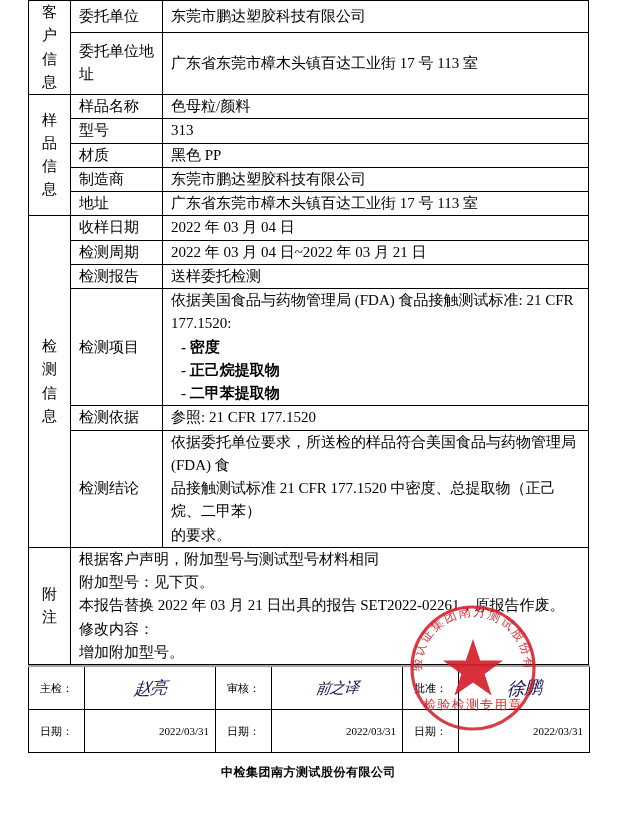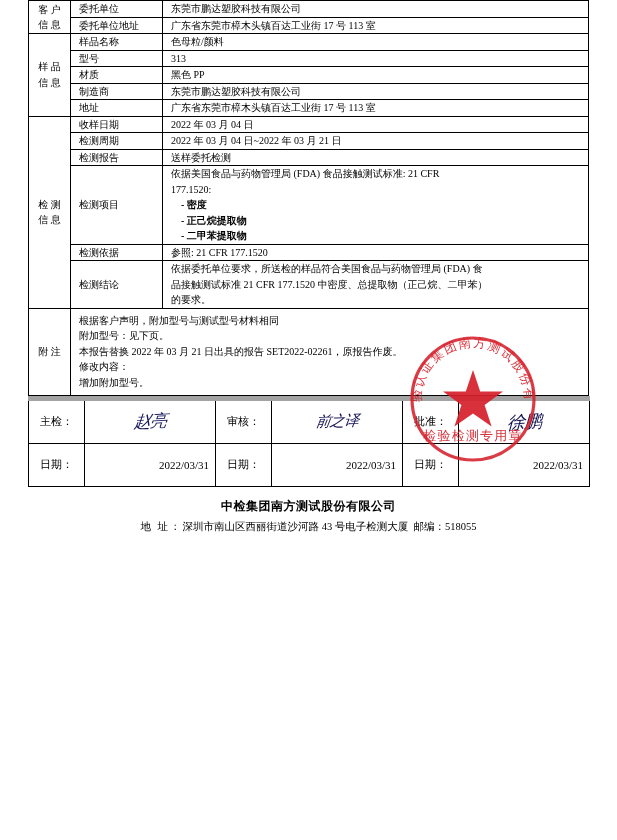--- a/index.html
+++ b/index.html
@@ -66,21 +66,21 @@
   table.main {
     border-collapse: collapse;
     width: 561px;
     table-layout: fixed;
     margin: 0 auto;
   }
   table.main td {
     border: 1px solid #000;
     padding: 0 8px;
     vertical-align: middle;
-    font-size: 10px;
+    font-size: 15px;
     line-height: 1.55;
   }
   td.cat {
     width: 42px;
     text-align: center;
     vertical-align: middle;
     line-height: 1.7;
     padding: 4px 2px;
   }
   td.cat .cat-line { display: block; }
@@ -119,21 +119,21 @@
   }
   table.sig td {
     border: 1px solid #000;
     border-top: none;
     height: 38px;
     font-size: 11px;
     padding: 2px 6px;
     vertical-align: middle;
     position: relative;
   }
-  table.sig tr:first-child td { border-top: 5px solid #a3a3a3; }
+  table.sig tr:first-child td { border-top: 2px solid #a3a3a3; }
   .sig-label {
     width: 56px;
     text-align: center;
     white-space: nowrap;
   }
   .sig-value {
     text-align: center;
   }
   .sig-hand {
     font-family: "Liberation Serif", serif;
@@ -331,18 +331,15 @@
           <textPath href="#arcTop" startOffset="50%" text-anchor="middle">中国检验认证集团南方测试股份有限公司</textPath>
         </text>
         <polygon fill="#d6202a" opacity="0.92" points="75,46 82.2,67.6 105,67.6 86.6,81 93.6,102.6 75,89.4 56.4,102.6 63.4,81 45,67.6 67.8,67.6"></polygon>
         <text x="75" y="116" font-size="13" fill="#d6202a" font-family="'Liberation Serif', serif" text-anchor="middle" opacity="0.92" letter-spacing="1.2">检验检测专用章</text>
       </svg>
     </div>
   </div>
 
   <div class="footer">
     <div class="company">中检集团南方测试股份有限公司</div>
-    <div>
-      <span class="sp">地  址：</span><span>深圳市南山区西丽街道沙河路 43 号电子检测大厦</span>&nbsp;&nbsp;<span>邮编：</span><span>518055</span>
-    </div>
   </div>
 
 </div>
 
 </body></html>

